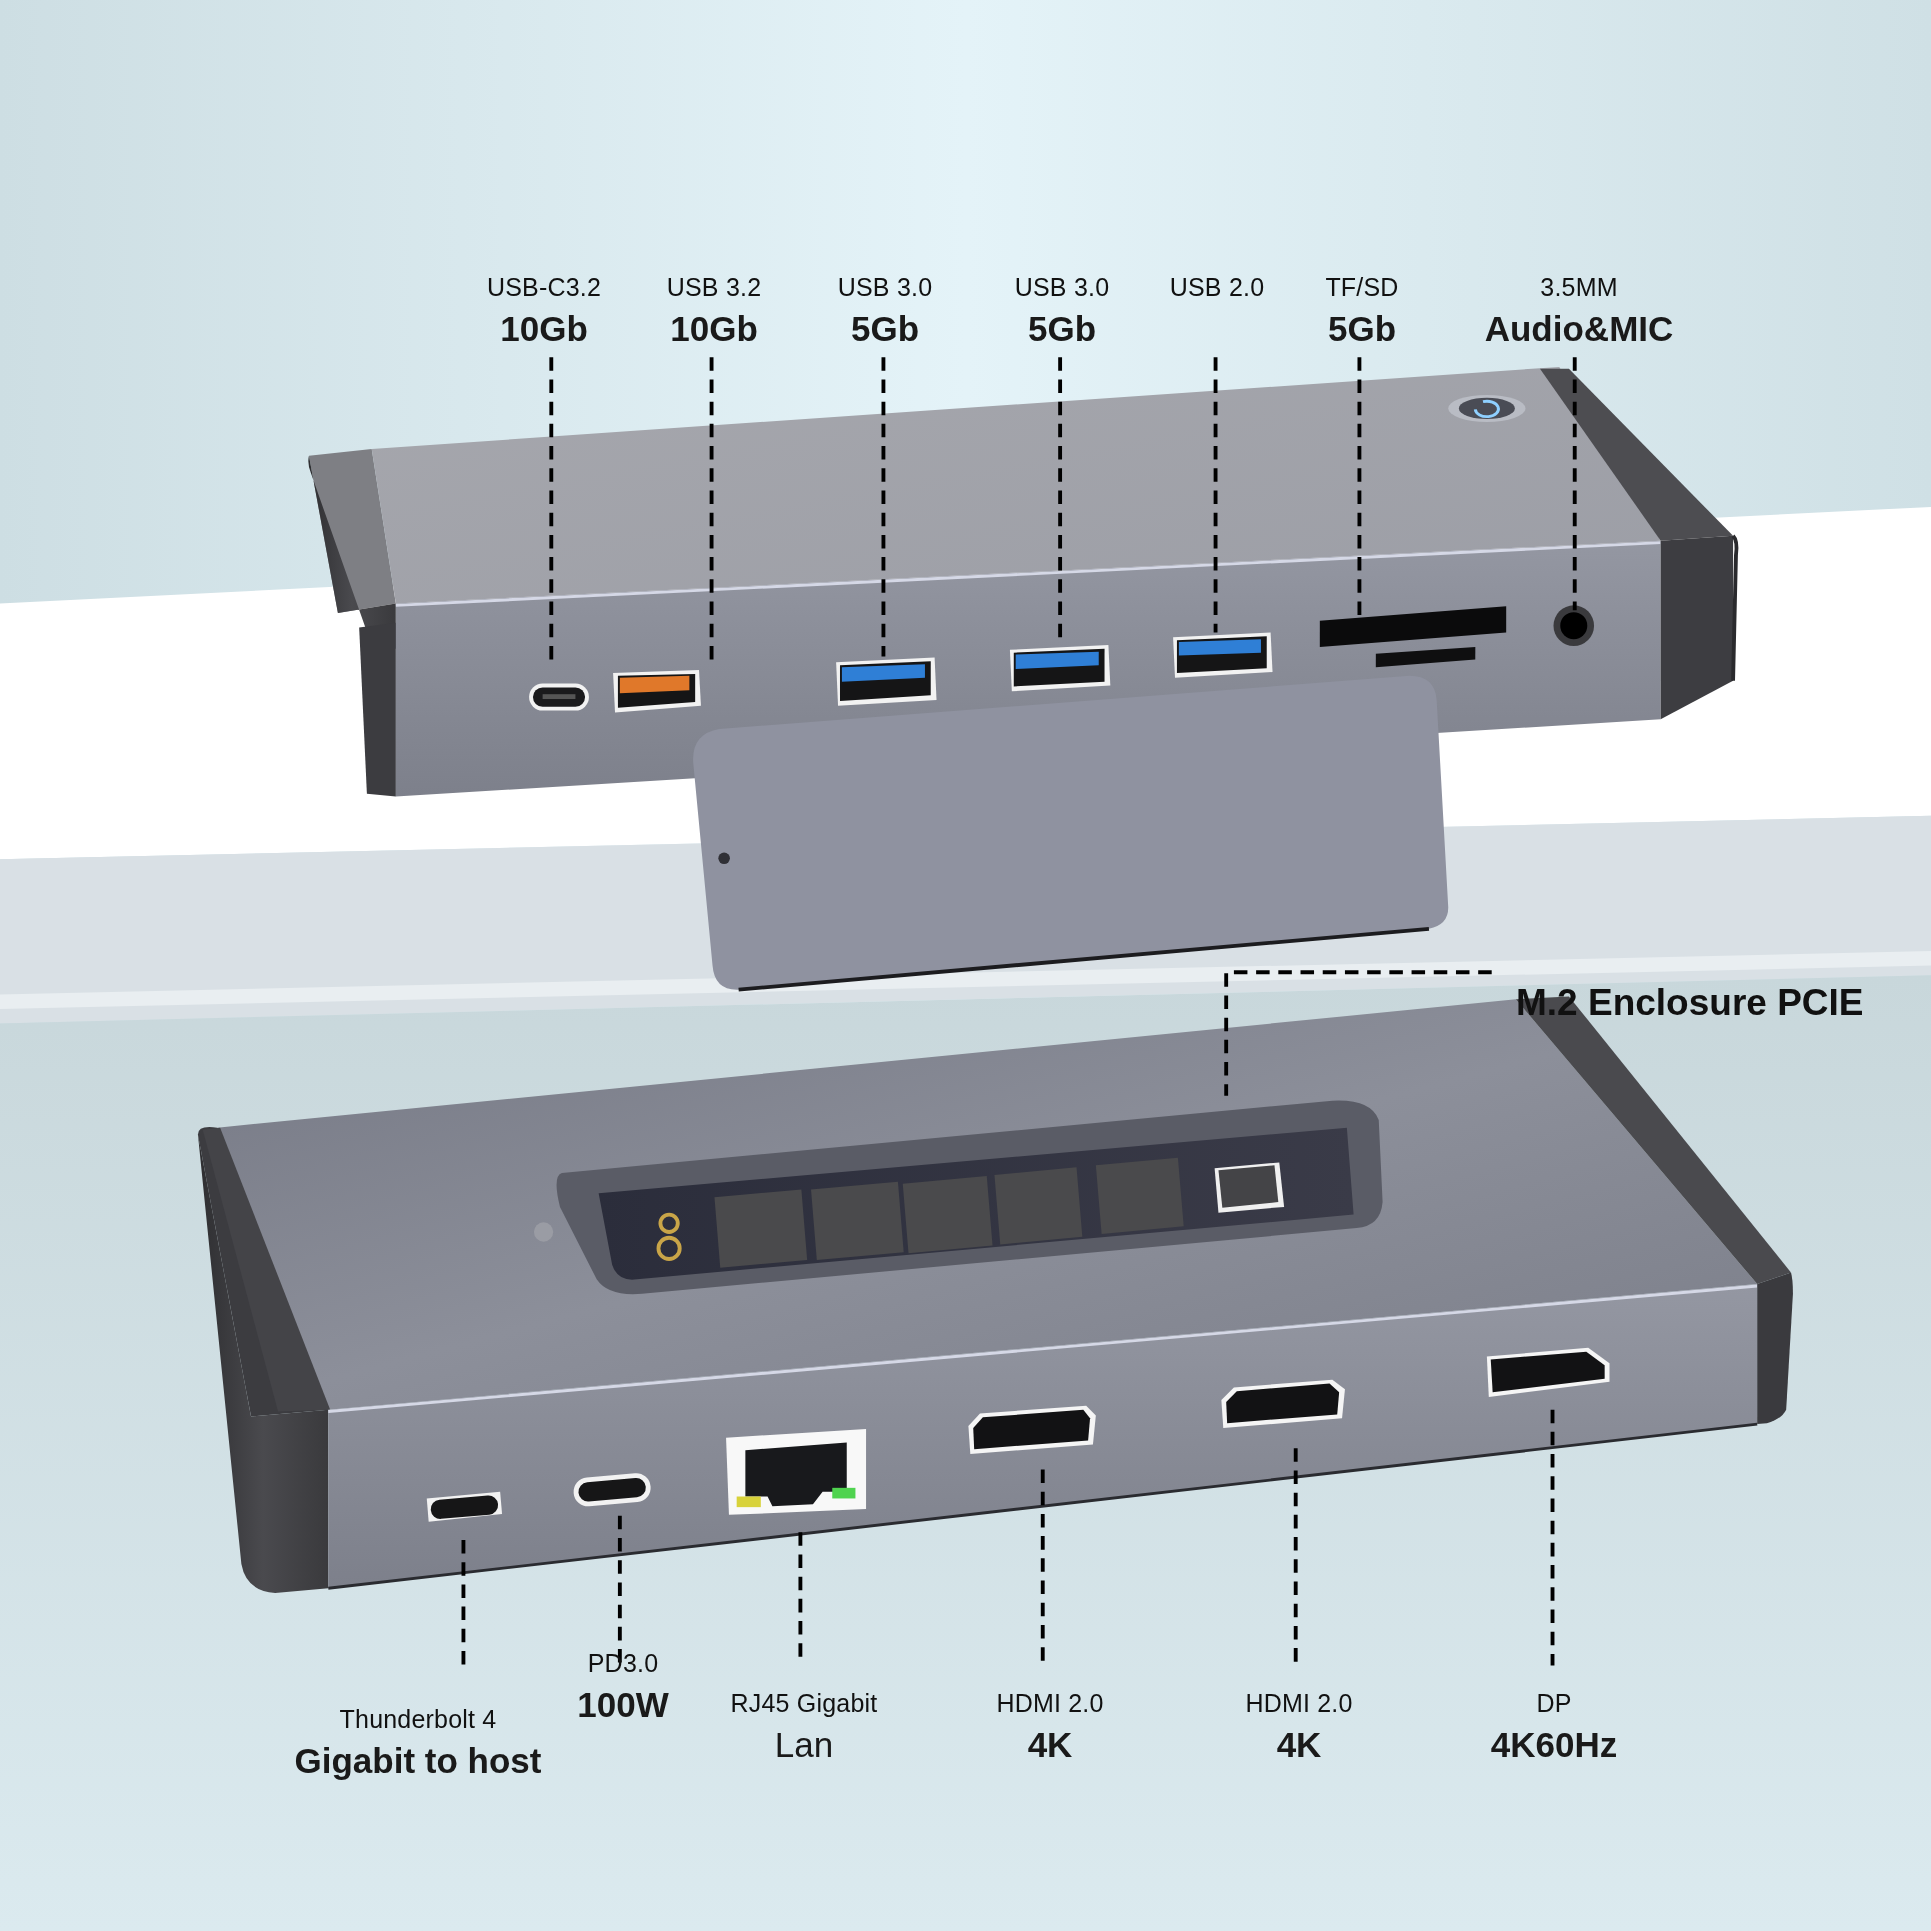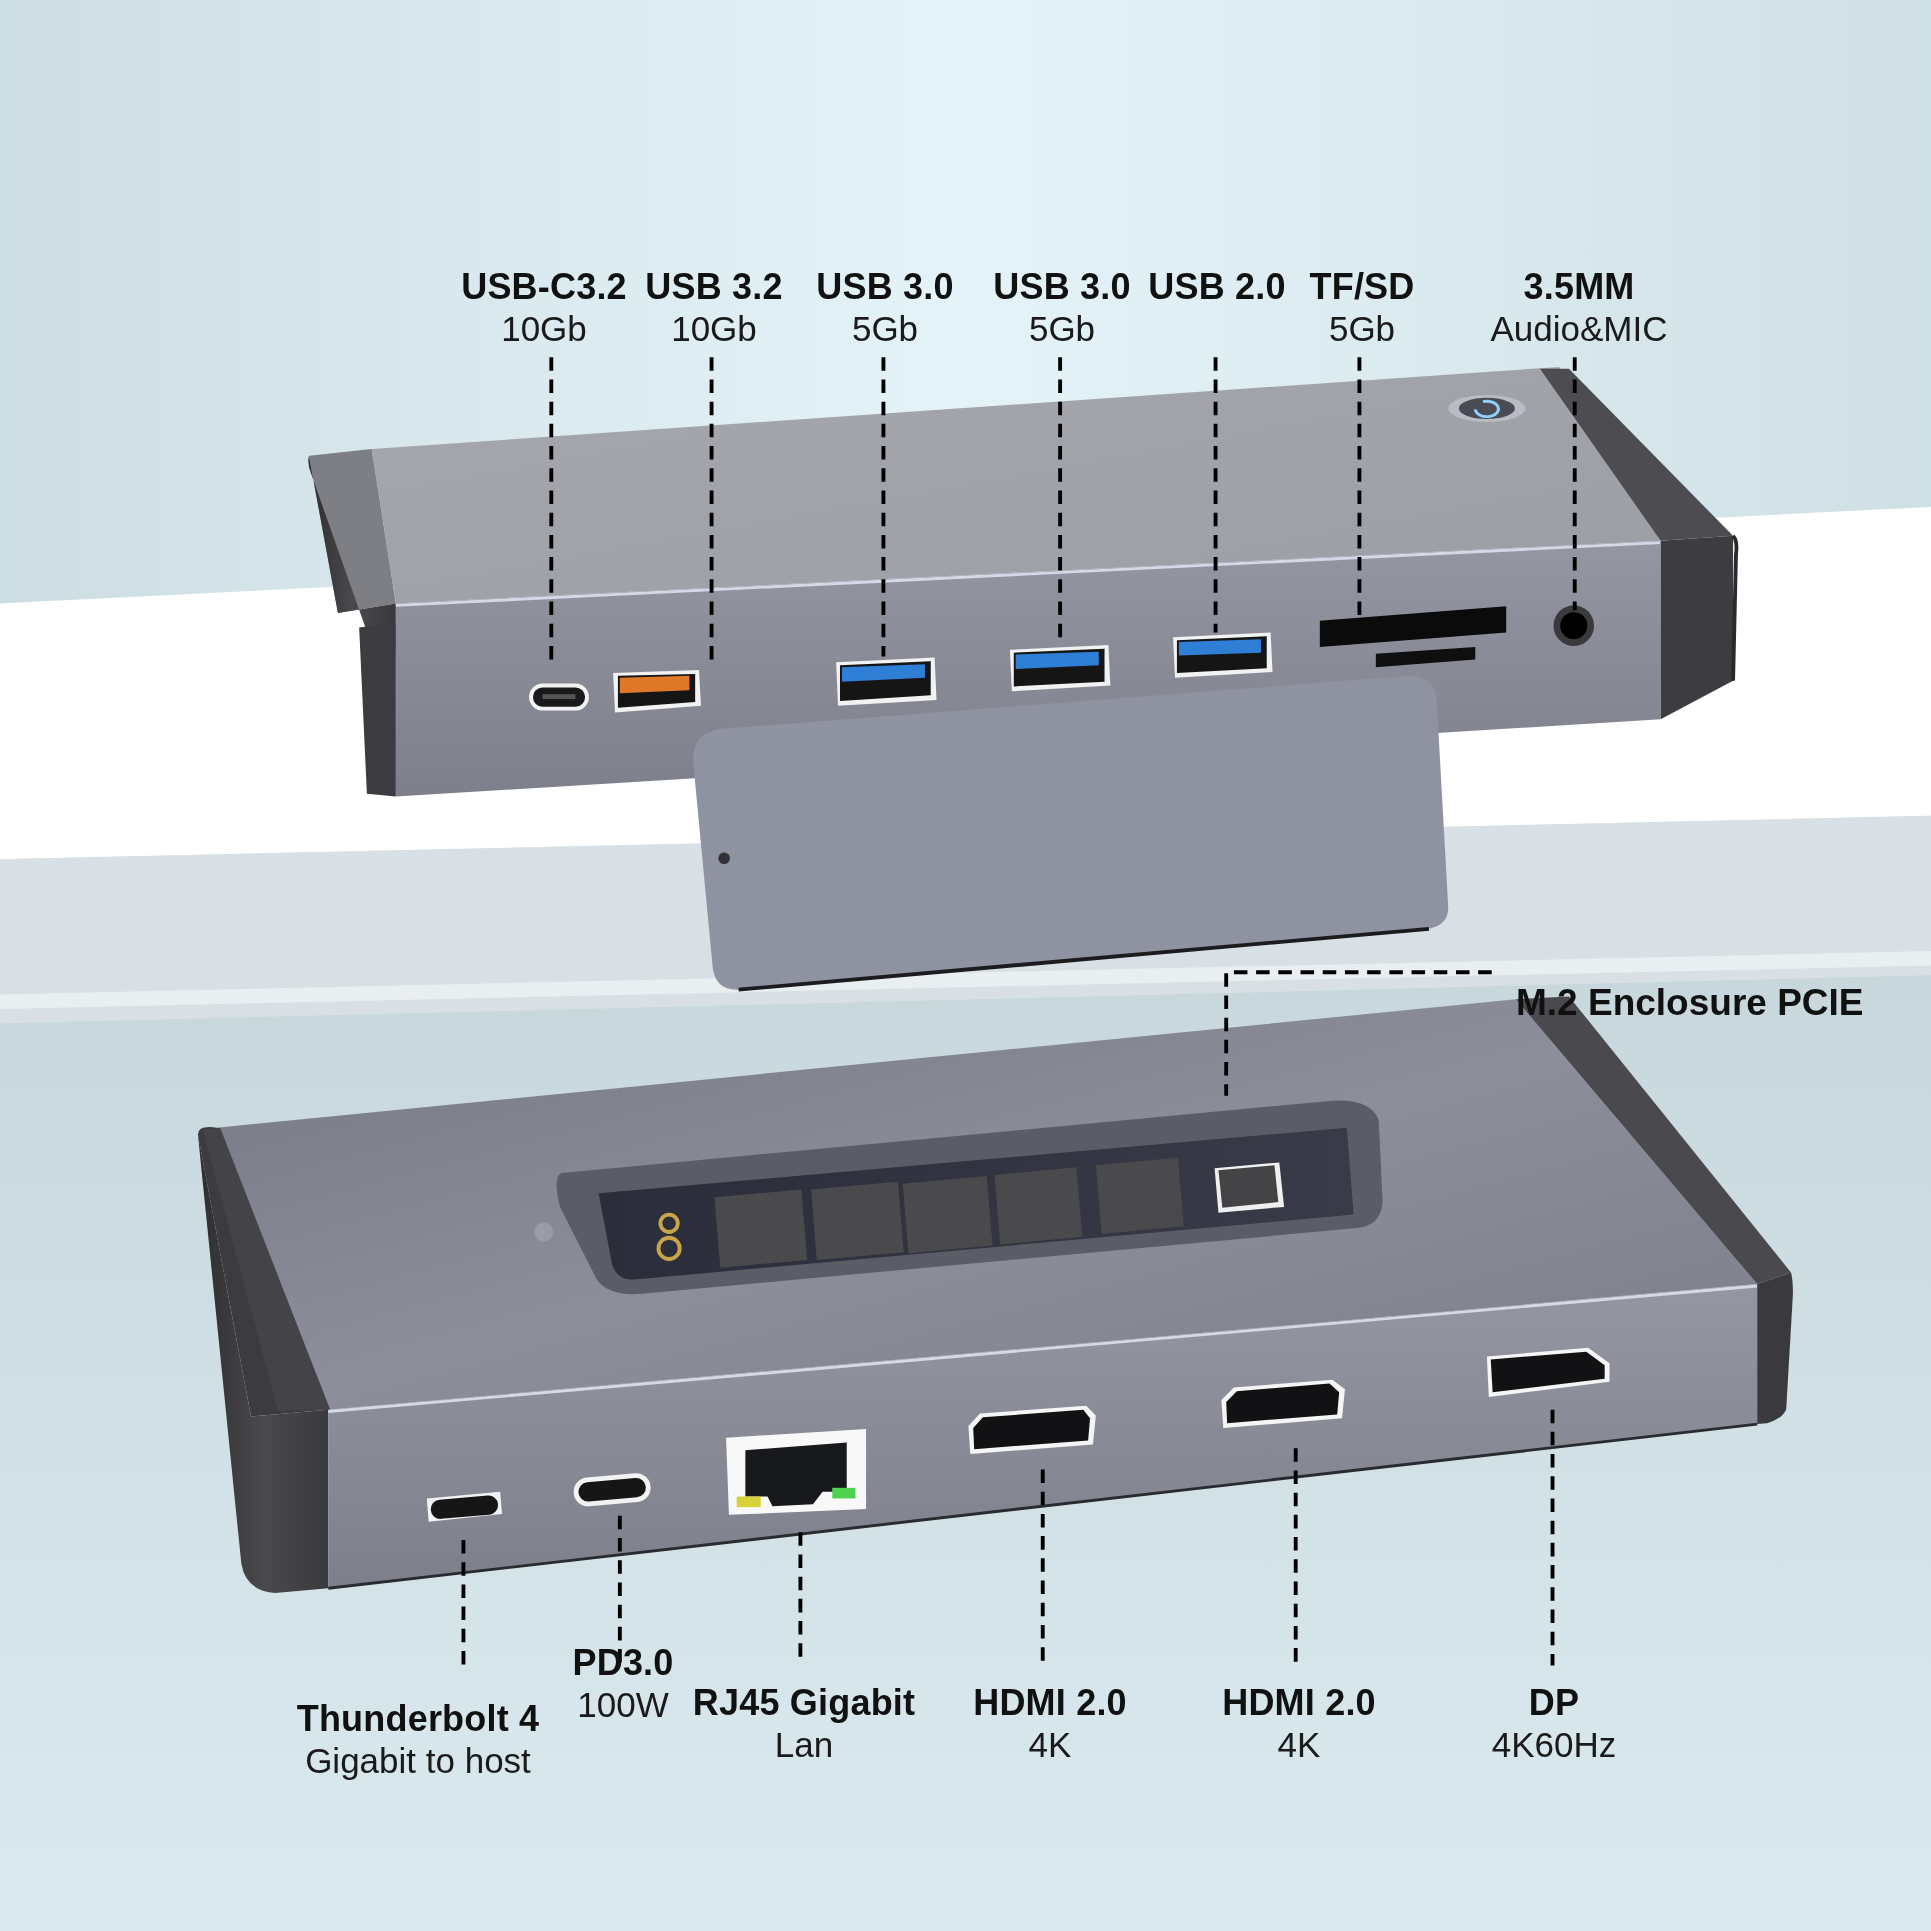--- a/index.html
+++ b/index.html
@@ -6,22 +6,22 @@
   body {
     width:1931px; height:1931px; position:relative; overflow:hidden;
     font-family:"Liberation Sans", "DejaVu Sans", sans-serif;
     background:#d3e3e8;
   }
   #scene { position:absolute; left:0; top:0; width:1931px; height:1931px; }
   .label {
     position:absolute; text-align:center; color:#111;
     transform:translateX(-50%); white-space:nowrap;
   }
-  .label .t { display:block; font-weight:bold; font-size:36px; line-height:42px; letter-spacing:0.2px; }
-  .label .s { display:block; font-weight:normal; font-size:35px; line-height:42px; color:#1a1a1a; }
+  .label .t { display:block; font-weight:normal; font-size:25px; line-height:42px; letter-spacing:0.2px; }
+  .label .s { display:block; font-weight:bold; font-size:35px; line-height:42px; color:#1a1a1a; }
   .label .s.bold { font-weight:normal; }
   .m2-label { position:absolute; font-weight:bold; font-size:37px; color:#111; white-space:nowrap; }
 </style>
 </head>
 <body>
 
 <svg id="scene" viewBox="0 0 2000 2000" xmlns="http://www.w3.org/2000/svg">
   <defs>
     <linearGradient id="bgGrad" x1="0" y1="0" x2="1" y2="0">
       <stop offset="0" stop-color="#cddee3"></stop>

